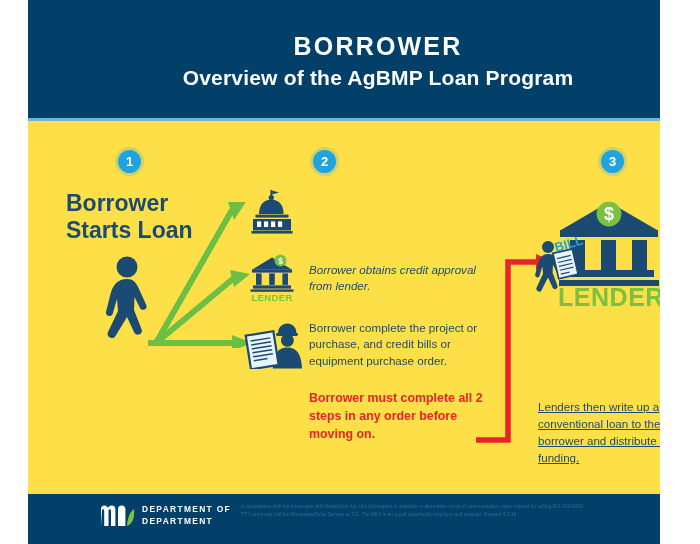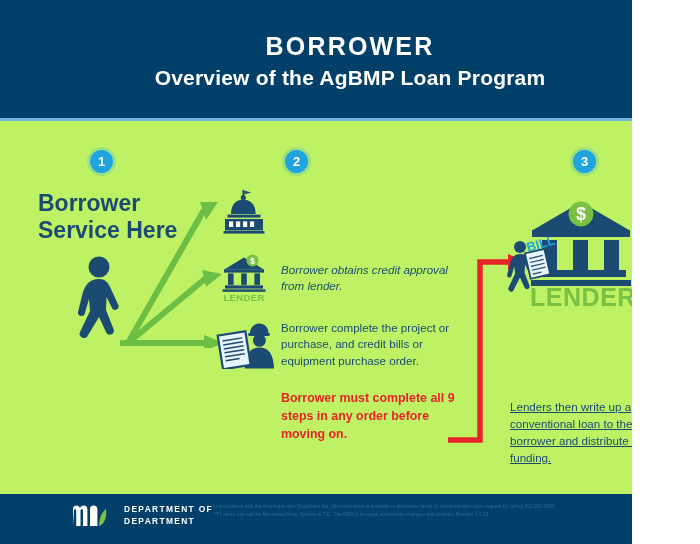--- a/index.html
+++ b/index.html
@@ -3,21 +3,21 @@
 <meta charset="utf-8">
 <style>
   html,body{margin:0;padding:0;}
   body{
     width:700px;height:544px;
     background:#ffffff;
     font-family:"Liberation Sans", sans-serif;
     overflow:hidden;
     position:relative;
   }
-  .page{position:relative;width:632px;height:544px;background:#bef264;overflow:hidden;}
+  .page{position:relative;width:632px;height:544px;background:#fde047;overflow:hidden;margin-left:28px;}
 
   
   .header{
     position:absolute;left:0;top:0;width:700px;height:118px;
     background:#024069;
   }
   .header-rule{
     position:absolute;left:0;top:118px;width:700px;height:3px;
     background:#6fb3d6;
   }
@@ -82,21 +82,21 @@
     font-size:11.6px;line-height:1.46;width:160px;
   }
   .c3-b1{top:311px;}
   .c3-b2{top:399px;text-decoration:underline;}
 
   
   .footer{
     position:absolute;left:0;bottom:0;width:700px;height:50px;
     background:#024069;
   }
-  .logo-wrap{position:absolute;left:73px;top:10px;display:flex;align-items:center;gap:17px;}
+  .logo-wrap{position:absolute;left:73px;top:10px;display:flex;align-items:center;gap:7px;}
   .logo-mark{width:34px;height:21px;}
   .logo-text{color:#fff;font-size:8.4px;font-weight:700;letter-spacing:1.35px;line-height:1.38;}
   .fineprint{
     position:absolute;left:213px;top:9px;width:470px;
     color:#2e6b95;font-size:4.6px;line-height:1.75;letter-spacing:.12px;
   }
 </style>
 </head>
 <body>
 
@@ -107,21 +107,21 @@
     <div class="hdr-sub">Overview of the AgBMP Loan Program</div>
   </div>
   <div class="header-rule"></div>
 
   <div class="badge badge-1">1</div>
   <div class="badge badge-2">2</div>
   <div class="badge badge-3">3</div>
 
   <div class="col1-title">
     <span>Borrower</span><br>
-    <span>Service Here</span>
+    <span>Starts Loan</span>
   </div>
 
   <svg class="walker" viewBox="0 0 62 88">
     <circle cx="27" cy="11" r="10.5" fill="#1b4a72"></circle>
     <path d="M27 23 C17 23 12 30 10 40 L6 56 C5.2 60 11.6 62 12.8 57.6 L17 43 L18 55 L8 76 C5.6 80.4 12.8 84.6 15.4 80.2 L27 61 L34 76 C36 81 43.6 78.2 41.6 73.2 L34 54 L34.5 41 L40 52 C42 56.2 48.4 53 46.2 48.8 L39 33 C36 26 33 23 27 23 Z" fill="#1b4a72"></path>
   </svg>
 
   <svg class="greenarrows" viewBox="0 0 130 160">
     <g stroke="#6cbe45" stroke-width="6" fill="none" stroke-linecap="butt">
       <path d="M2 155 L86 155"></path>
@@ -177,21 +177,21 @@
         <line x1="10" y1="24" x2="30" y2="24"></line>
         <line x1="10" y1="28" x2="30" y2="28"></line>
         <line x1="10" y1="32" x2="30" y2="32"></line>
         <line x1="10" y1="36" x2="24" y2="36"></line>
       </g>
     </g>
   </svg>
 
   <div class="c2-block c2-b2">Borrower obtains credit approval from lender.</div>
   <div class="c2-block c2-b3">Borrower complete the project or purchase, and credit bills or equipment purchase order.</div>
-  <div class="c2-warn">Borrower must complete all 9 steps in any order before moving on.</div>
+  <div class="c2-warn">Borrower must complete all 2 steps in any order before moving on.</div>
 
   <svg class="redpath" viewBox="0 0 82 196">
     <path d="M0 188 L32 188 L32 10 L62 10" stroke="#e8242a" stroke-width="5.5" fill="none"></path>
     <polygon points="60,2 78,10 60,18" fill="#e8242a"></polygon>
   </svg>
 
   <svg class="lender-art" viewBox="0 0 140 112">
 
     <polygon points="78,6 126,34 30,34" fill="#1b4a72"></polygon>
     <circle cx="78" cy="18" r="12.4" fill="#7ac143"></circle>

